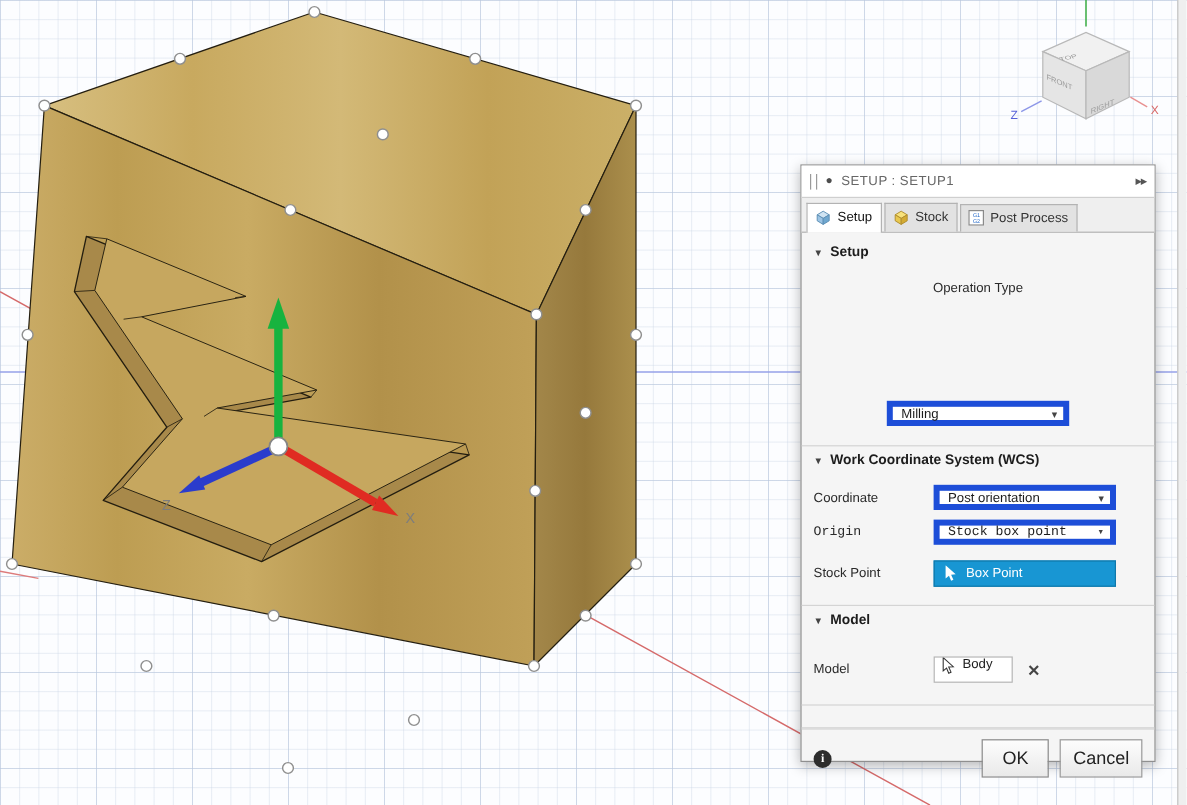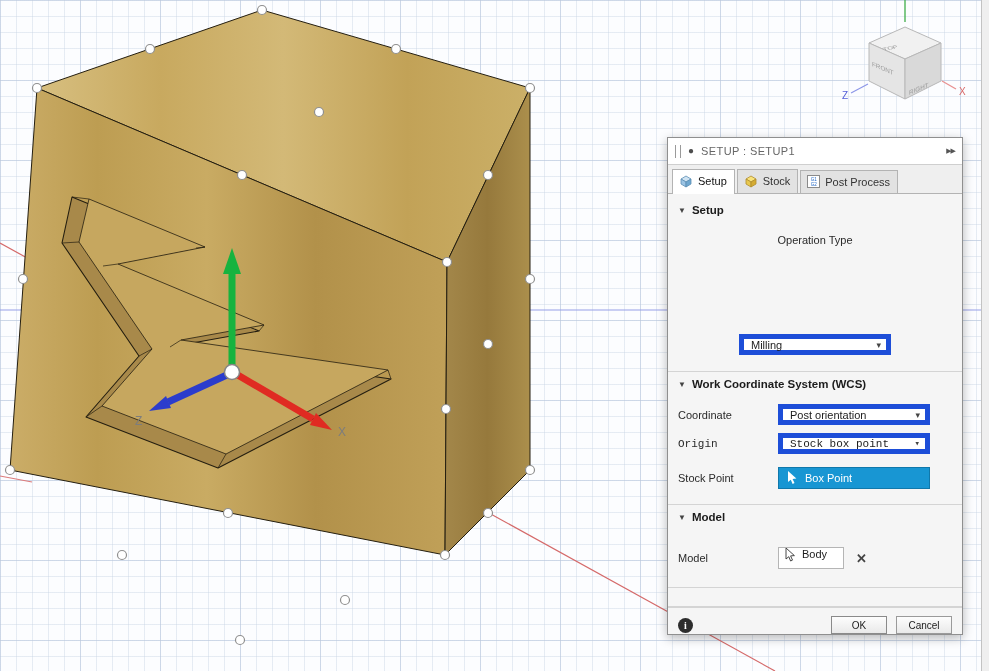--- a/index.html
+++ b/index.html
@@ -50,21 +50,21 @@
   .dd-caret{color:#444;font-size:9px;}
   .btn-blue{width:152px;height:22px;background:#1896d3;color:#fff;display:flex;align-items:center;gap:7px;padding-left:8px;box-sizing:border-box;border:1px solid #1078ab;cursor:pointer;}
   .btn-white{width:66px;height:22px;background:#fff;border:1px solid #b5b5b5;display:flex;align-items:flex-start;gap:6px;padding-left:6px;box-sizing:border-box;cursor:pointer;color:#1c1c1c;}
   .x-btn{margin-left:12px;color:#444;font-size:13px;font-weight:bold;cursor:pointer;}
   .checkbox{width:13px;height:13px;background:#fff;border:1px solid #8e8e8e;box-shadow:inset 1px 1px 2px rgba(0,0,0,.12);display:inline-block;cursor:pointer;}
   .fixture-lbl{font-weight:bold;font-size:11.5px;margin-left:8px;color:#1c1c1c;}
 
   .dlg-footer{margin-top:auto;border-top:1px solid #d4d4d4;display:flex;align-items:center;padding:8px 10px 9px;flex:0 0 auto;}
   .info{width:15px;height:15px;border-radius:50%;background:#2d2d2d;color:#fff;font-size:10px;font-weight:bold;display:flex;align-items:center;justify-content:center;cursor:pointer;font-family:"Liberation Serif", serif;}
   .foot-spacer{flex:1;}
-  .pbtn{min-width:56px;height:18px;background:linear-gradient(#fdfdfd,#e9e9e9);border:1px solid #9a9a9a;color:#222;font-size:10px;display:flex;align-items:center;justify-content:center;margin-left:9px;cursor:pointer;box-sizing:border-box;padding:0 10px;}
+  .pbtn{min-width:56px;height:32px;background:linear-gradient(#fdfdfd,#e9e9e9);border:1px solid #9a9a9a;color:#222;font-size:15px;display:flex;align-items:center;justify-content:center;margin-left:9px;cursor:pointer;box-sizing:border-box;padding:0 10px;}
   .pbtn.ok{border-color:#8a8a8a;}
 </style>
 </head>
 <body>
 
 <div class="stage">
 
   <svg class="scene" width="989" height="671" viewBox="0 0 989 671">
     <defs>
       <linearGradient id="gTop" x1="0" y1="0" x2="1" y2="0">

